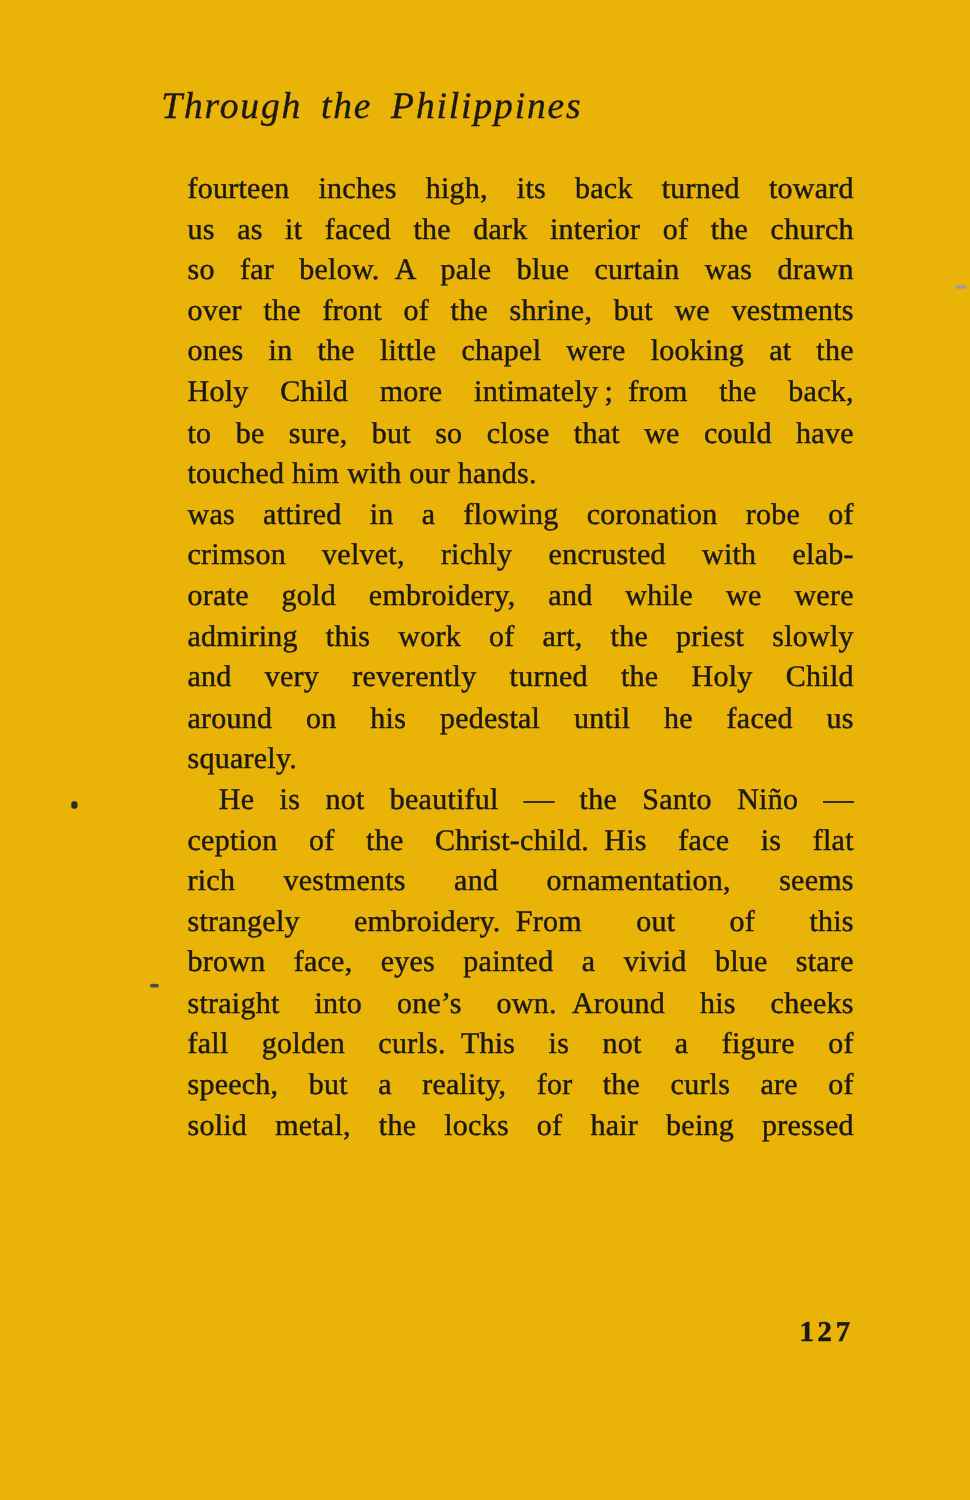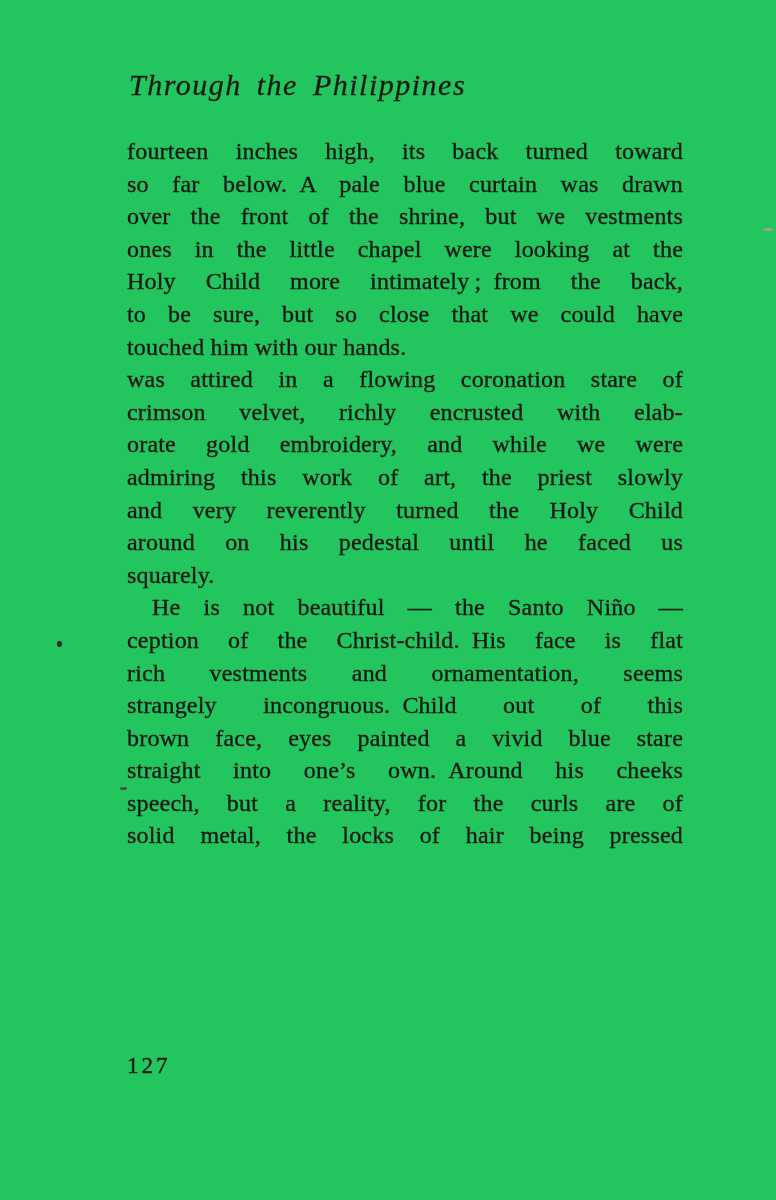--- a/index.html
+++ b/index.html
@@ -37,69 +37,73 @@
     -webkit-text-stroke: 0.35px currentColor;
     letter-spacing: 0.2px;
   }
   .line {
     height: 32.6px;
     line-height: 32.6px;
     text-align: justify;
     text-align-last: justify;
     white-space: nowrap;
     overflow: visible;
+    margin-left: 23px;
   }
   .line.endline {
     text-align-last: left;
   }
   .line.indent {
     text-indent: 25px;
   }
   .page-number {
     position: absolute;
     left: 127px;
     top: 1053px;
     width: 556px;
-    text-align: left;
+    text-align: right;
     font-size: 23px;
     letter-spacing: 3px;
+    font-weight: bold;
     -webkit-text-stroke: 0.4px currentColor;
   }
   .speck {
     position: absolute;
     border-radius: 40%;
   }
 </style>
 </head>
 <body>
 
-<div class="page" style="background: #22c55e; color: rgb(27, 25, 22);">
+<div class="page" style="background: #eab308; color: rgb(27, 25, 22);">
   <div class="running-header">Through the Philippines</div>
 
   <div class="body-text">
       <div class="line">fourteen inches high, its back turned toward</div>
+      <div class="line">us as it faced the dark interior of the church</div>
       <div class="line">so far below. A pale blue curtain was drawn</div>
       <div class="line">over the front of the shrine, but we vestments</div>
       <div class="line">ones in the little chapel were looking at the</div>
       <div class="line">Holy Child more intimately ; from the back,</div>
       <div class="line">to be sure, but so close that we could have</div>
       <div class="line endline">touched him with our hands.</div>
-      <div class="line">was attired in a flowing coronation stare of</div>
+      <div class="line">was attired in a flowing coronation robe of</div>
       <div class="line">crimson velvet, richly encrusted with elab-</div>
       <div class="line">orate gold embroidery, and while we were</div>
       <div class="line">admiring this work of art, the priest slowly</div>
       <div class="line">and very reverently turned the Holy Child</div>
       <div class="line">around on his pedestal until he faced us</div>
       <div class="line endline">squarely.</div>
       <div class="line indent">He is not beautiful — the Santo Niño —</div>
       <div class="line">ception of the Christ-child. His face is flat</div>
       <div class="line">rich vestments and ornamentation, seems</div>
-      <div class="line">strangely incongruous. Child out of this</div>
+      <div class="line">strangely embroidery. From out of this</div>
       <div class="line">brown face, eyes painted a vivid blue stare</div>
       <div class="line">straight into one’s own. Around his cheeks</div>
+      <div class="line">fall golden curls. This is not a figure of</div>
       <div class="line">speech, but a reality, for the curls are of</div>
       <div class="line">solid metal, the locks of hair being pressed</div>
     </div>
 
   <div class="page-number">127</div>
 <div class="speck" style="left: 57px; top: 641px; width: 5px; height: 6px; background: rgb(46, 44, 41);"></div>
     <div class="speck" style="left: 764px; top: 228px; width: 9px; height: 3px; background: rgb(157, 157, 157);"></div>
     <div class="speck" style="left: 120px; top: 787px; width: 7px; height: 3px; background: rgb(79, 77, 74);"></div>
   </div>
 

